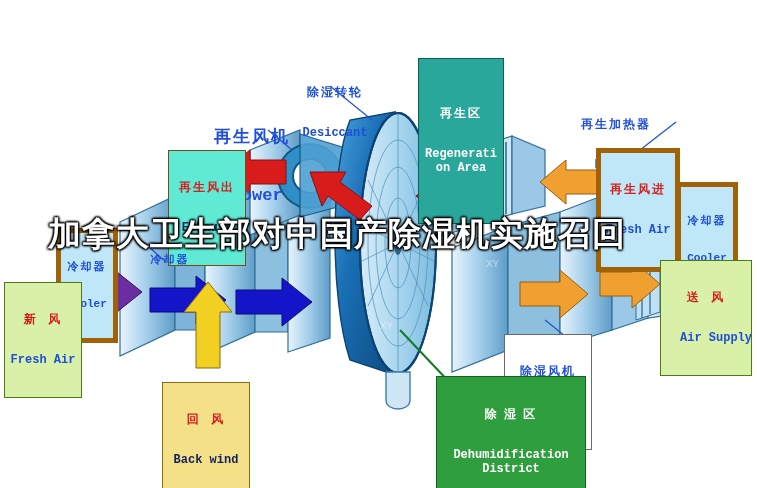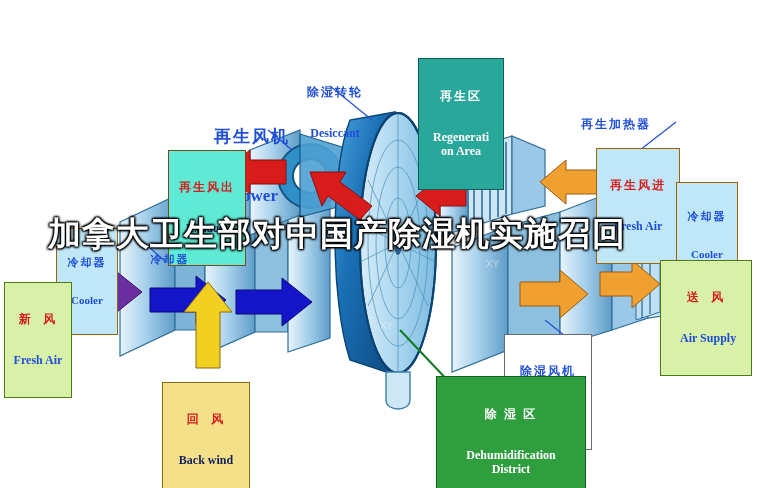--- a/index.html
+++ b/index.html
@@ -2,30 +2,30 @@
 <html><head>
 <meta charset="utf-8">
 <style>
   html,body{margin:0;padding:0;}
   body{width:757px;height:488px;background:#ffffff;font-family:"Liberation Sans",sans-serif;overflow:hidden;}
   #stage{position:relative;width:757px;height:488px;background:#ffffff;overflow:hidden;}
   svg.diagram{position:absolute;left:0;top:0;width:757px;height:488px;}
   .lbl{position:absolute;box-sizing:border-box;text-align:center;line-height:1.15;
        font-family:"Liberation Sans",sans-serif;white-space:pre;}
   .lbl .cn{display:block;font-weight:bold;letter-spacing:2px;}
-  .lbl .en{display:block;font-family:Liberation Serif, serif;font-weight:bold;}
+  .lbl .en{display:block;font-family:Liberation Mono, monospace;font-weight:bold;}
   
   .box-plain{background:transparent;border:none;}
   .box-orange{background:#5eead4;border:1px solid #7a4a14;}
   .box-teal{background:#2aa79b;border:1px solid #0d5f57;color:#ffffff;}
   .box-green{background:#2f9e3f;border:1px solid #17611f;color:#ffffff;}
   .box-yellow{background:#f5e08a;border:1px solid #8a6d12;}
   .box-white{background:#ffffff;border:1px solid #6a6a6a;}
   .box-ltgreen{background:#d9f0a8;border:1px solid #4d7a14;}
-  .box-cyan{background:#bfe7f7;border:1px solid #a16207;}
+  .box-cyan{background:#bfe7f7;border:5px solid #a16207;}
   .t-blue{color:#1f4fd8;}
   .t-red{color:#d81b1b;}
   .t-dark{color:#10205a;}
   #headline{position:absolute;left:0;top:212px;width:674px;text-align:center;
     font-family:"Liberation Sans",sans-serif;font-weight:bold;font-size:33px;line-height:44px;
     color:#ffffff;text-shadow:0 0 3px #000,1px 1px 2px #000,-1px 1px 2px #000,1px -1px 2px #000,-1px -1px 2px #000;
     letter-spacing:1px;}
   .wm{position:absolute;color:rgba(255,255,255,.45);font-size:11px;font-family:"Liberation Mono",monospace;}
 </style>
 </head>
@@ -209,21 +209,21 @@
   <div class="lbl box-plain t-blue" style="left:287px;top:58px;width:96px;font-size:12px;">
     <span class="cn">除湿转轮</span>
     <span class="en">Desiccant</span>
   </div>
 
   <div class="lbl box-plain t-blue" style="left:208px;top:88px;width:88px;font-size:17px;">
     <span class="cn">再生风机</span>
     <span class="en">Blower</span>
   </div>
 
-  <div class="lbl box-teal" style="left:418px;top:58px;width:86px;padding:3px 2px;font-size:12px;">
+  <div class="lbl box-teal" style="left:418px;top:58px;width:86px;padding:20px 2px;font-size:12px;">
     <span class="cn">再生区</span>
     <span class="en">Regenerati
 on Area</span>
   </div>
 
   <div class="lbl box-plain t-blue" style="left:564px;top:90px;width:104px;font-size:12px;">
     <span class="cn">再生加热器</span>
     <span class="en">heater</span>
   </div>
 
@@ -244,21 +244,21 @@
 
   <div class="lbl box-plain t-blue" style="left:140px;top:228px;width:60px;font-size:11px;">
     <span class="cn">冷却器</span>
   </div>
 
   <div class="lbl box-cyan t-blue" style="left:676px;top:182px;width:62px;padding:2px 2px;font-size:11px;">
     <span class="cn">冷却器</span>
     <span class="en">Cooler</span>
   </div>
 
-  <div class="lbl box-ltgreen t-red" style="left:4px;top:282px;width:68px;padding:2px 2px;font-size:12px;">
+  <div class="lbl box-ltgreen t-red" style="left:4px;top:282px;width:78px;padding:2px 2px;font-size:12px;">
     <span class="cn">新  风</span>
     <span class="en t-blue">Fresh Air</span>
   </div>
 
   <div class="lbl box-yellow t-red" style="left:162px;top:382px;width:88px;padding:2px 2px;font-size:12px;">
     <span class="cn">回  风</span>
     <span class="en t-dark">Back wind</span>
   </div>
 
   <div class="lbl box-ltgreen t-red" style="left:660px;top:260px;width:92px;padding:2px 19px;font-size:12px;">

